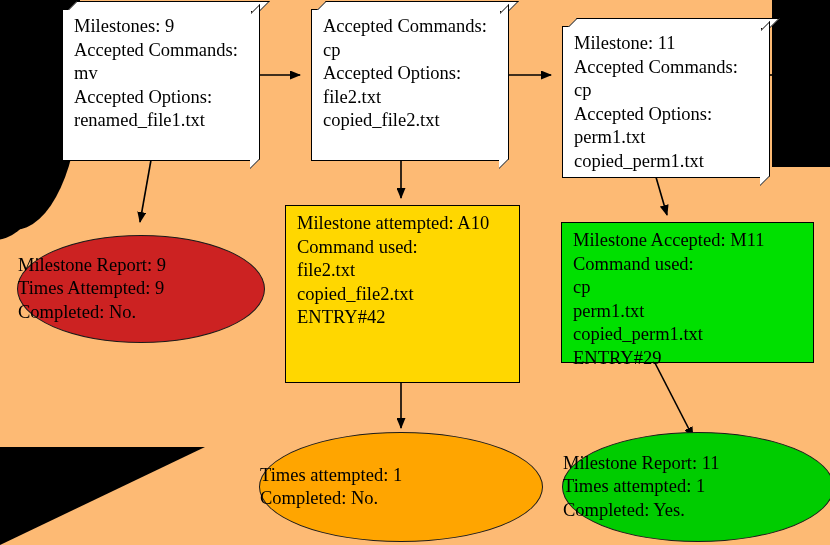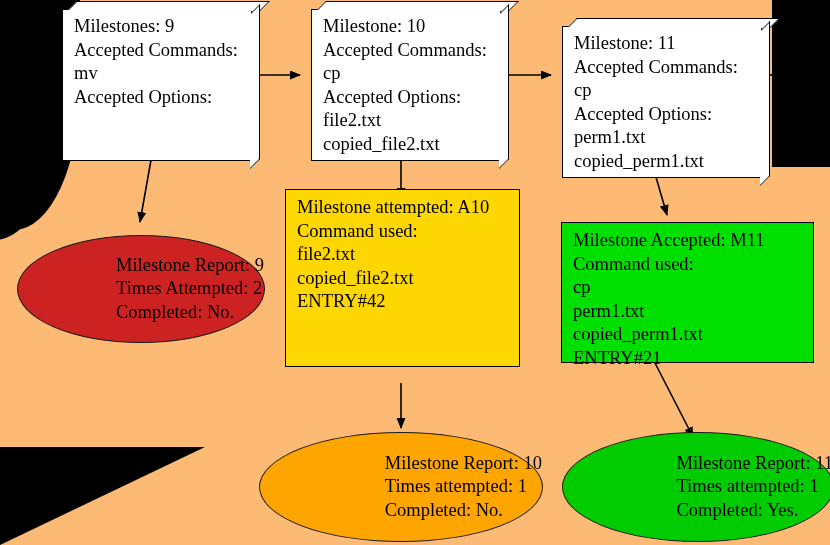--- a/index.html
+++ b/index.html
@@ -117,21 +117,21 @@
   
   .ellipse {
     position: absolute;
     box-sizing: border-box;
     border: 1.8px solid #1a1a1a;
     border-radius: 50%;
     z-index: 6;
     display: flex;
     flex-direction: column;
     justify-content: center;
-    align-items: flex-end;
+    align-items: flex-start;
   }
   .ellipse .elines {
     text-align: left;
   }
 
   .line {
     display: block;
     font-size: 18.5px;
     line-height: 23.5px;
     color: #000000;
@@ -205,28 +205,28 @@
   </div>
 
   <div class="box3d" id="node-milestone-9" style="left:62px;top:9px;width:190px;height:152px;">
     <div class="depth-top"></div>
     <div class="depth-right"></div>
     <div class="inner">
       <span class="line">Milestones: 9</span>
       <span class="line">Accepted Commands:</span>
       <span class="line">mv</span>
       <span class="line">Accepted Options:</span>
+      <span class="line">renamed_file1.txt</span>
     </div>
   </div>
 
   <div class="box3d" id="node-milestone-10" style="left:311px;top:9px;width:190px;height:152px;">
     <div class="depth-top"></div>
     <div class="depth-right"></div>
     <div class="inner">
-      <span class="line">Milestone: 10</span>
       <span class="line">Accepted Commands:</span>
       <span class="line">cp</span>
       <span class="line">Accepted Options:</span>
       <span class="line">file2.txt</span>
       <span class="line">copied_file2.txt</span>
     </div>
   </div>
 
   <div class="box3d" id="node-milestone-11" style="left:562px;top:26px;width:200px;height:152px;">
     <div class="depth-top"></div>
@@ -234,48 +234,47 @@
     <div class="inner">
       <span class="line">Milestone: 11</span>
       <span class="line">Accepted Commands:</span>
       <span class="line">cp</span>
       <span class="line">Accepted Options:</span>
       <span class="line">perm1.txt</span>
       <span class="line">copied_perm1.txt</span>
     </div>
   </div>
 
-  <div class="flatbox" id="node-attempt-a10" style="left:285px;top:189px;width:235px;height:178px;background:#ffd700;">
+  <div class="flatbox" id="node-attempt-a10" style="left:285px;top:205px;width:235px;height:178px;background:#ffd700;">
     <span class="line">Milestone attempted: A10</span>
     <span class="line">Command used:</span>
     <span class="line">file2.txt</span>
     <span class="line">copied_file2.txt</span>
     <span class="line">ENTRY#42</span>
   </div>
 
   <div class="flatbox" id="node-completed-m11" style="left:561px;top:222px;width:253px;height:141px;background:#00e000;">
     <span class="line">Milestone Accepted: M11</span>
     <span class="line">Command used:</span>
     <span class="line">cp</span>
     <span class="line">perm1.txt</span>
     <span class="line">copied_perm1.txt</span>
-    <span class="line">ENTRY#21</span>
+    <span class="line">ENTRY#29</span>
   </div>
 
   <div class="ellipse" id="node-report-9" style="left:17px;top:235px;width:248px;height:108px;background:#cc2222;">
     <div class="elines">
       <span class="line">Milestone Report: 9</span>
-      <span class="line">Times Attempted: 2</span>
+      <span class="line">Times Attempted: 9</span>
       <span class="line">Completed: No.</span>
     </div>
   </div>
 
   <div class="ellipse" id="node-report-10" style="left:259px;top:432px;width:284px;height:110px;background:#ffa500;">
     <div class="elines">
-      <span class="line">Milestone Report: 10</span>
       <span class="line">Times attempted: 1</span>
       <span class="line">Completed: No.</span>
     </div>
   </div>
 
   <div class="ellipse" id="node-report-11" style="left:562px;top:432px;width:272px;height:110px;background:#00cc00;">
     <div class="elines">
       <span class="line">Milestone Report: 11</span>
       <span class="line">Times attempted: 1</span>
       <span class="line">Completed: Yes.</span>

